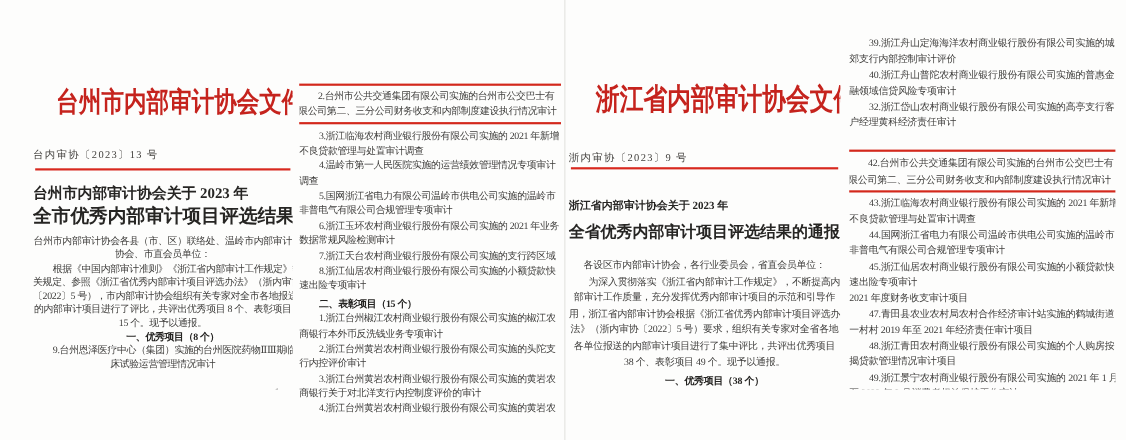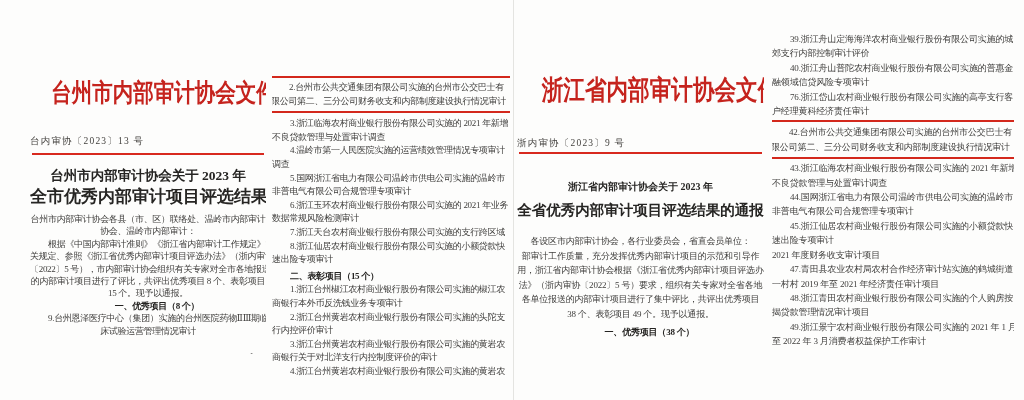--- a/index.html
+++ b/index.html
@@ -39,21 +39,21 @@
     font-size:9.5px;letter-spacing:1.2px;color:#44423f;white-space:nowrap;
   }
   .col1 .doc-no{top:135px;}
   .col3 .doc-no{top:137px;}
 
   .red-rule{position:absolute;left:2px;right:2px;height:2px;background:var(--rule_red);}
   .col1 .red-rule{top:153px;}
   .col3 .red-rule{top:152px;}
 
   .doc-title{
-    position:absolute;left:0;right:0;text-align:center;white-space:nowrap;
+    position:absolute;left:0;right:0;text-align:left;white-space:nowrap;
     font-weight:bold;color:#262523;
   }
   .col1 .t1{top:167px;font-size:13.5px;}
   .col1 .t2{top:185px;font-size:17px;}
   .col3 .t1{top:180px;font-size:10px;}
   .col3 .t2{top:201px;font-size:14.5px;}
 
   .body{position:absolute;left:0;right:0;}
   .col1 .body{top:213px;font-size:9px;line-height:12.4px;letter-spacing:-0.3px;text-align:center;}
   .col2 .body{top:40px;font-size:9px;line-height:13.6px;letter-spacing:-0.3px;}
@@ -63,21 +63,21 @@
   .ln{white-space:nowrap;}
   .ln.ind{text-indent:18px;}
   .ln.bold{font-weight:bold;color:#242321;}
   .col2 .blk .ln.bold, .col3 .blk .ln.bold{margin-top:3px;}
 
   .redbox{
     border:2px solid var(--box_red);
     padding:3px 4px 3px 4px;
     margin:0 -4px 4px -7px;
   }
-  .col4 .redbox{margin:2px -4px 2px -7px;}
+  .col4 .redbox{margin:18px -4px 2px -7px;}
 
   .pageno{position:absolute;font-size:9px;color:#4a4845;letter-spacing:0.5px;white-space:nowrap;}
   .col1 .pageno{top:351px;right:2px;}
   .col2 .pageno{top:360px;left:16px;}
   .col3 .pageno{top:361px;right:14px;}
   .col4 .pageno{top:370px;right:16px;}
 </style>
 </head>
 <body>
 
@@ -88,21 +88,21 @@
 
   <section class="col col1">
     <div class="red-header">台州市内部审计协会文件</div>
     <div class="doc-no">台内审协〔2023〕13 号</div>
     <div class="red-rule"></div>
     <div class="doc-title t1">台州市内部审计协会关于 2023 年</div>
     <div class="doc-title t2">全市优秀内部审计项目评选结果的通报</div>
     <div class="body">
         <div class="blk">
           <div class="ln">台州市内部审计协会各县（市、区）联络处、温岭市内部审计</div>
-          <div class="ln">协会、温岭市内部审计：</div>
+          <div class="ln">协会、市直会员单位：</div>
           <div class="ln ind">根据《中国内部审计准则》《浙江省内部审计工作规定》等有</div>
           <div class="ln">关规定、参照《浙江省优秀内部审计项目评选办法》（浙内审协</div>
           <div class="ln">〔2022〕5 号），市内部审计协会组织有关专家对全市各地报送</div>
           <div class="ln">的内部审计项目进行了评比，共评出优秀项目 8 个、表彰项目</div>
           <div class="ln">15 个。现予以通报。</div>
           <div class="ln ind bold">一、优秀项目（8 个）</div>
           <div class="ln ind">9.台州恩泽医疗中心（集团）实施的台州医院药物ⅡⅢ期临</div>
           <div class="ln">床试验运营管理情况审计</div>
         </div>
       </div>
@@ -142,39 +142,40 @@
 
   <section class="col col3">
     <div class="red-header">浙江省内部审计协会文件</div>
     <div class="doc-no">浙内审协〔2023〕9 号</div>
     <div class="red-rule"></div>
     <div class="doc-title t1">浙江省内部审计协会关于 2023 年</div>
     <div class="doc-title t2">全省优秀内部审计项目评选结果的通报</div>
     <div class="body">
         <div class="blk">
           <div class="ln">各设区市内部审计协会，各行业委员会，省直会员单位：</div>
+          <div class="ln ind">为深入贯彻落实《浙江省内部审计工作规定》，不断提高内</div>
           <div class="ln">部审计工作质量，充分发挥优秀内部审计项目的示范和引导作</div>
           <div class="ln">用，浙江省内部审计协会根据《浙江省优秀内部审计项目评选办</div>
           <div class="ln">法》（浙内审协〔2022〕5 号）要求，组织有关专家对全省各地</div>
           <div class="ln">各单位报送的内部审计项目进行了集中评比，共评出优秀项目</div>
           <div class="ln">38 个、表彰项目 49 个。现予以通报。</div>
           <div class="ln ind bold">一、优秀项目（38 个）</div>
         </div>
       </div>
     <div class="pageno">— 1 —</div>
   </section>
 
   <section class="col col4">
     <div class="body">
         <div class="blk">
           <div class="ln ind">39.浙江舟山定海海洋农村商业银行股份有限公司实施的城</div>
           <div class="ln">郊支行内部控制审计评价</div>
           <div class="ln ind">40.浙江舟山普陀农村商业银行股份有限公司实施的普惠金</div>
           <div class="ln">融领域信贷风险专项审计</div>
-          <div class="ln ind">76.浙江岱山农村商业银行股份有限公司实施的高亭支行客</div>
+          <div class="ln ind">32.浙江岱山农村商业银行股份有限公司实施的高亭支行客</div>
           <div class="ln">户经理黄科经济责任审计</div>
         </div>
         <div class="redbox">
           <div class="ln ind">42.台州市公共交通集团有限公司实施的台州市公交巴士有</div>
           <div class="ln">限公司第二、三分公司财务收支和内部制度建设执行情况审计</div>
         </div>
         <div class="blk">
           <div class="ln ind">43.浙江临海农村商业银行股份有限公司实施的 2021 年新增</div>
           <div class="ln">不良贷款管理与处置审计调查</div>
           <div class="ln ind">44.国网浙江省电力有限公司温岭市供电公司实施的温岭市</div>

